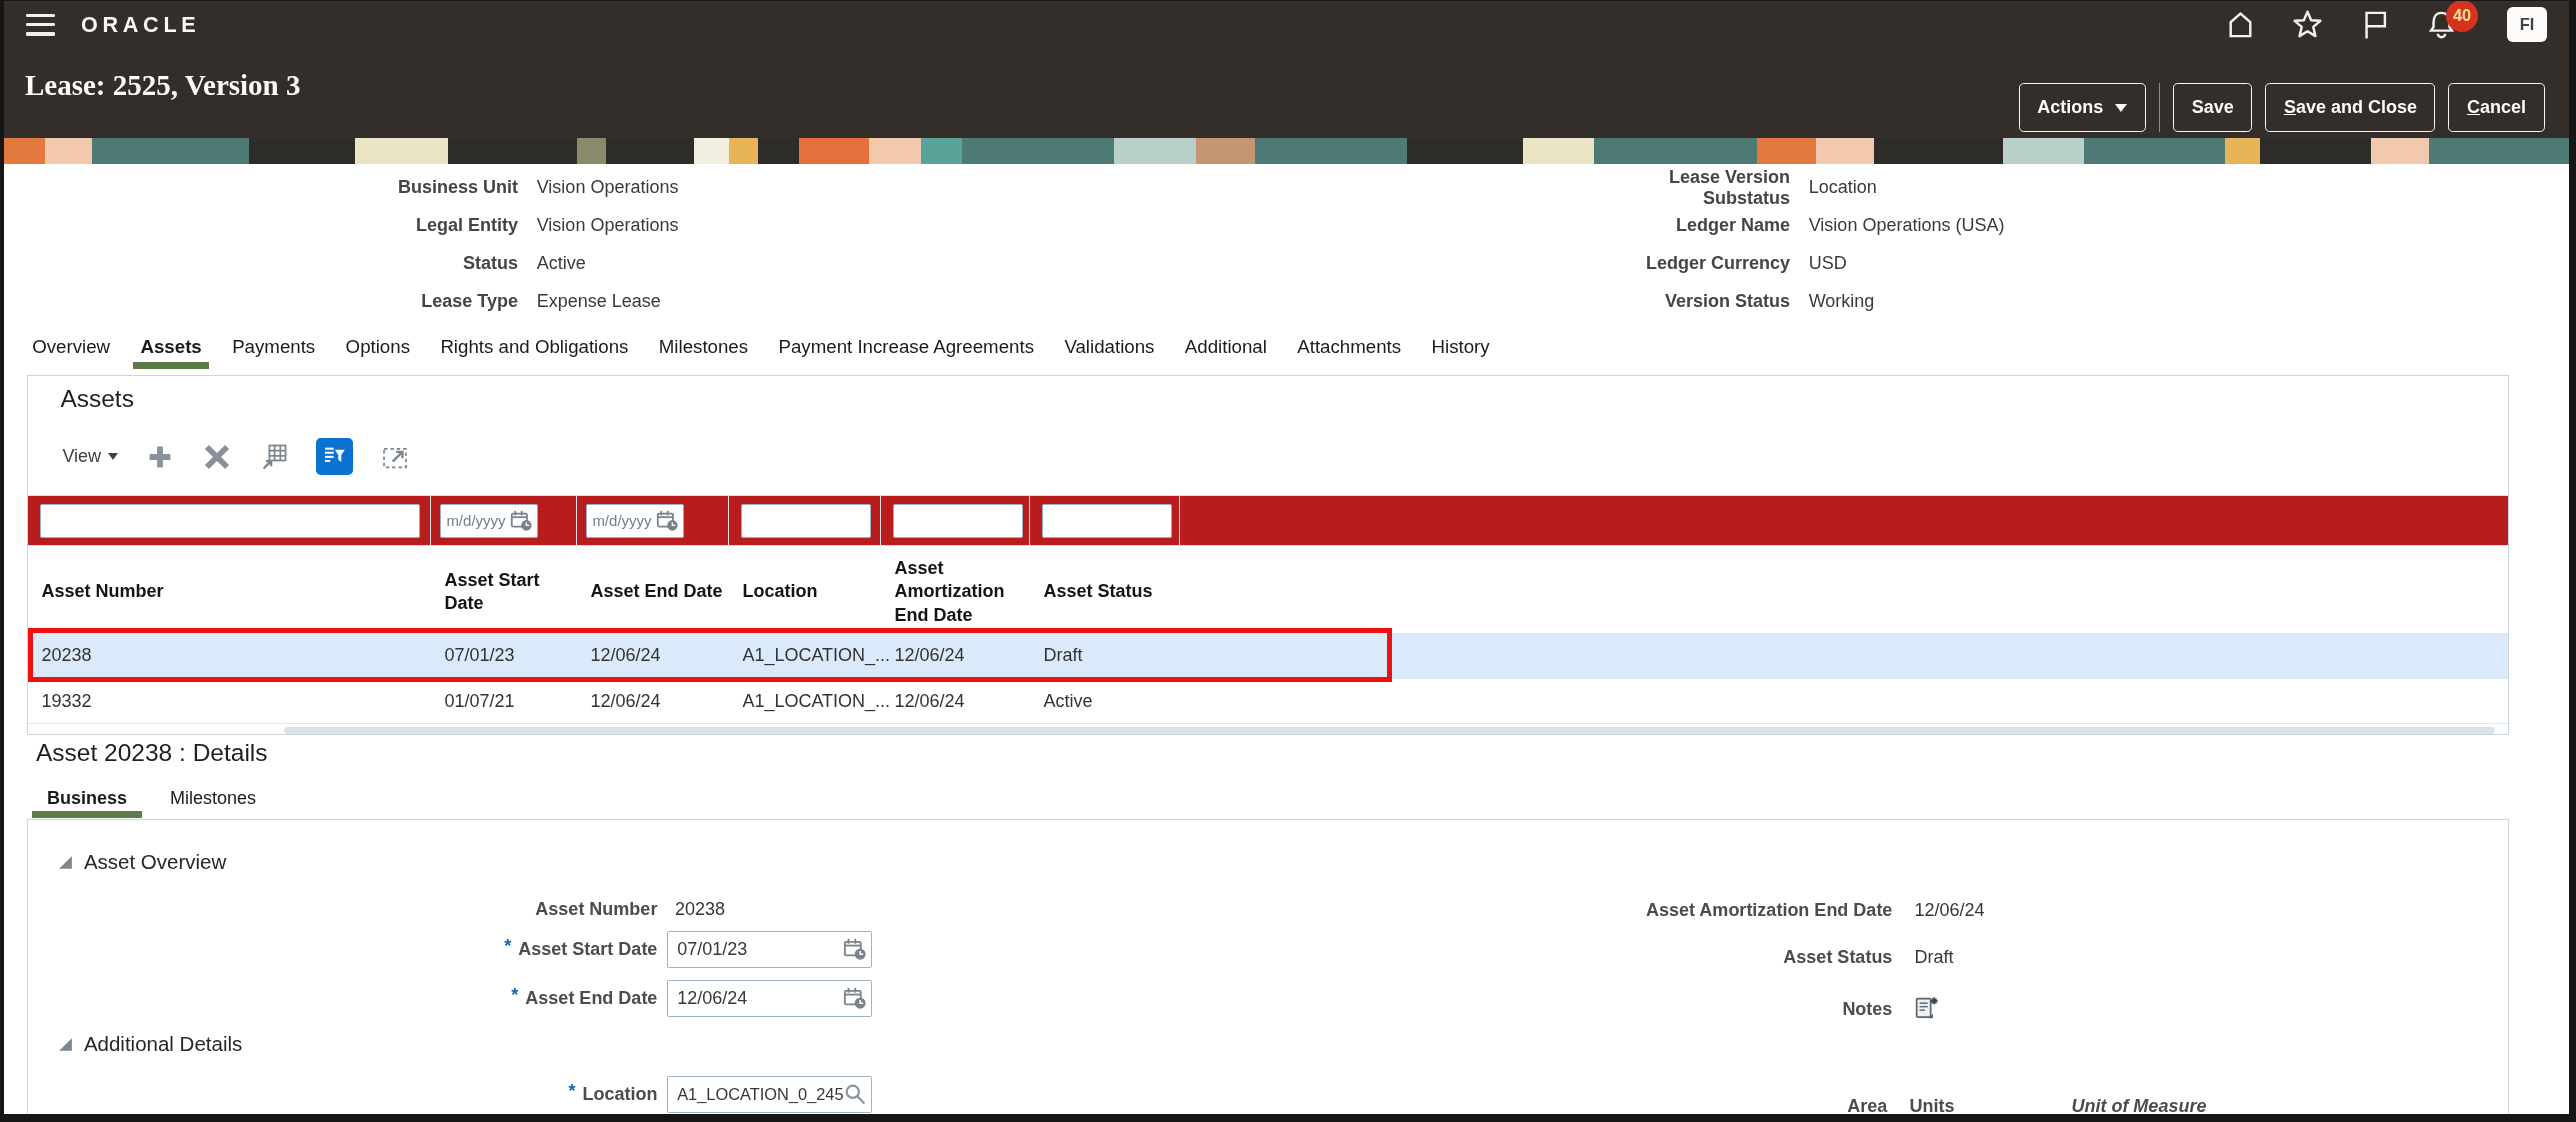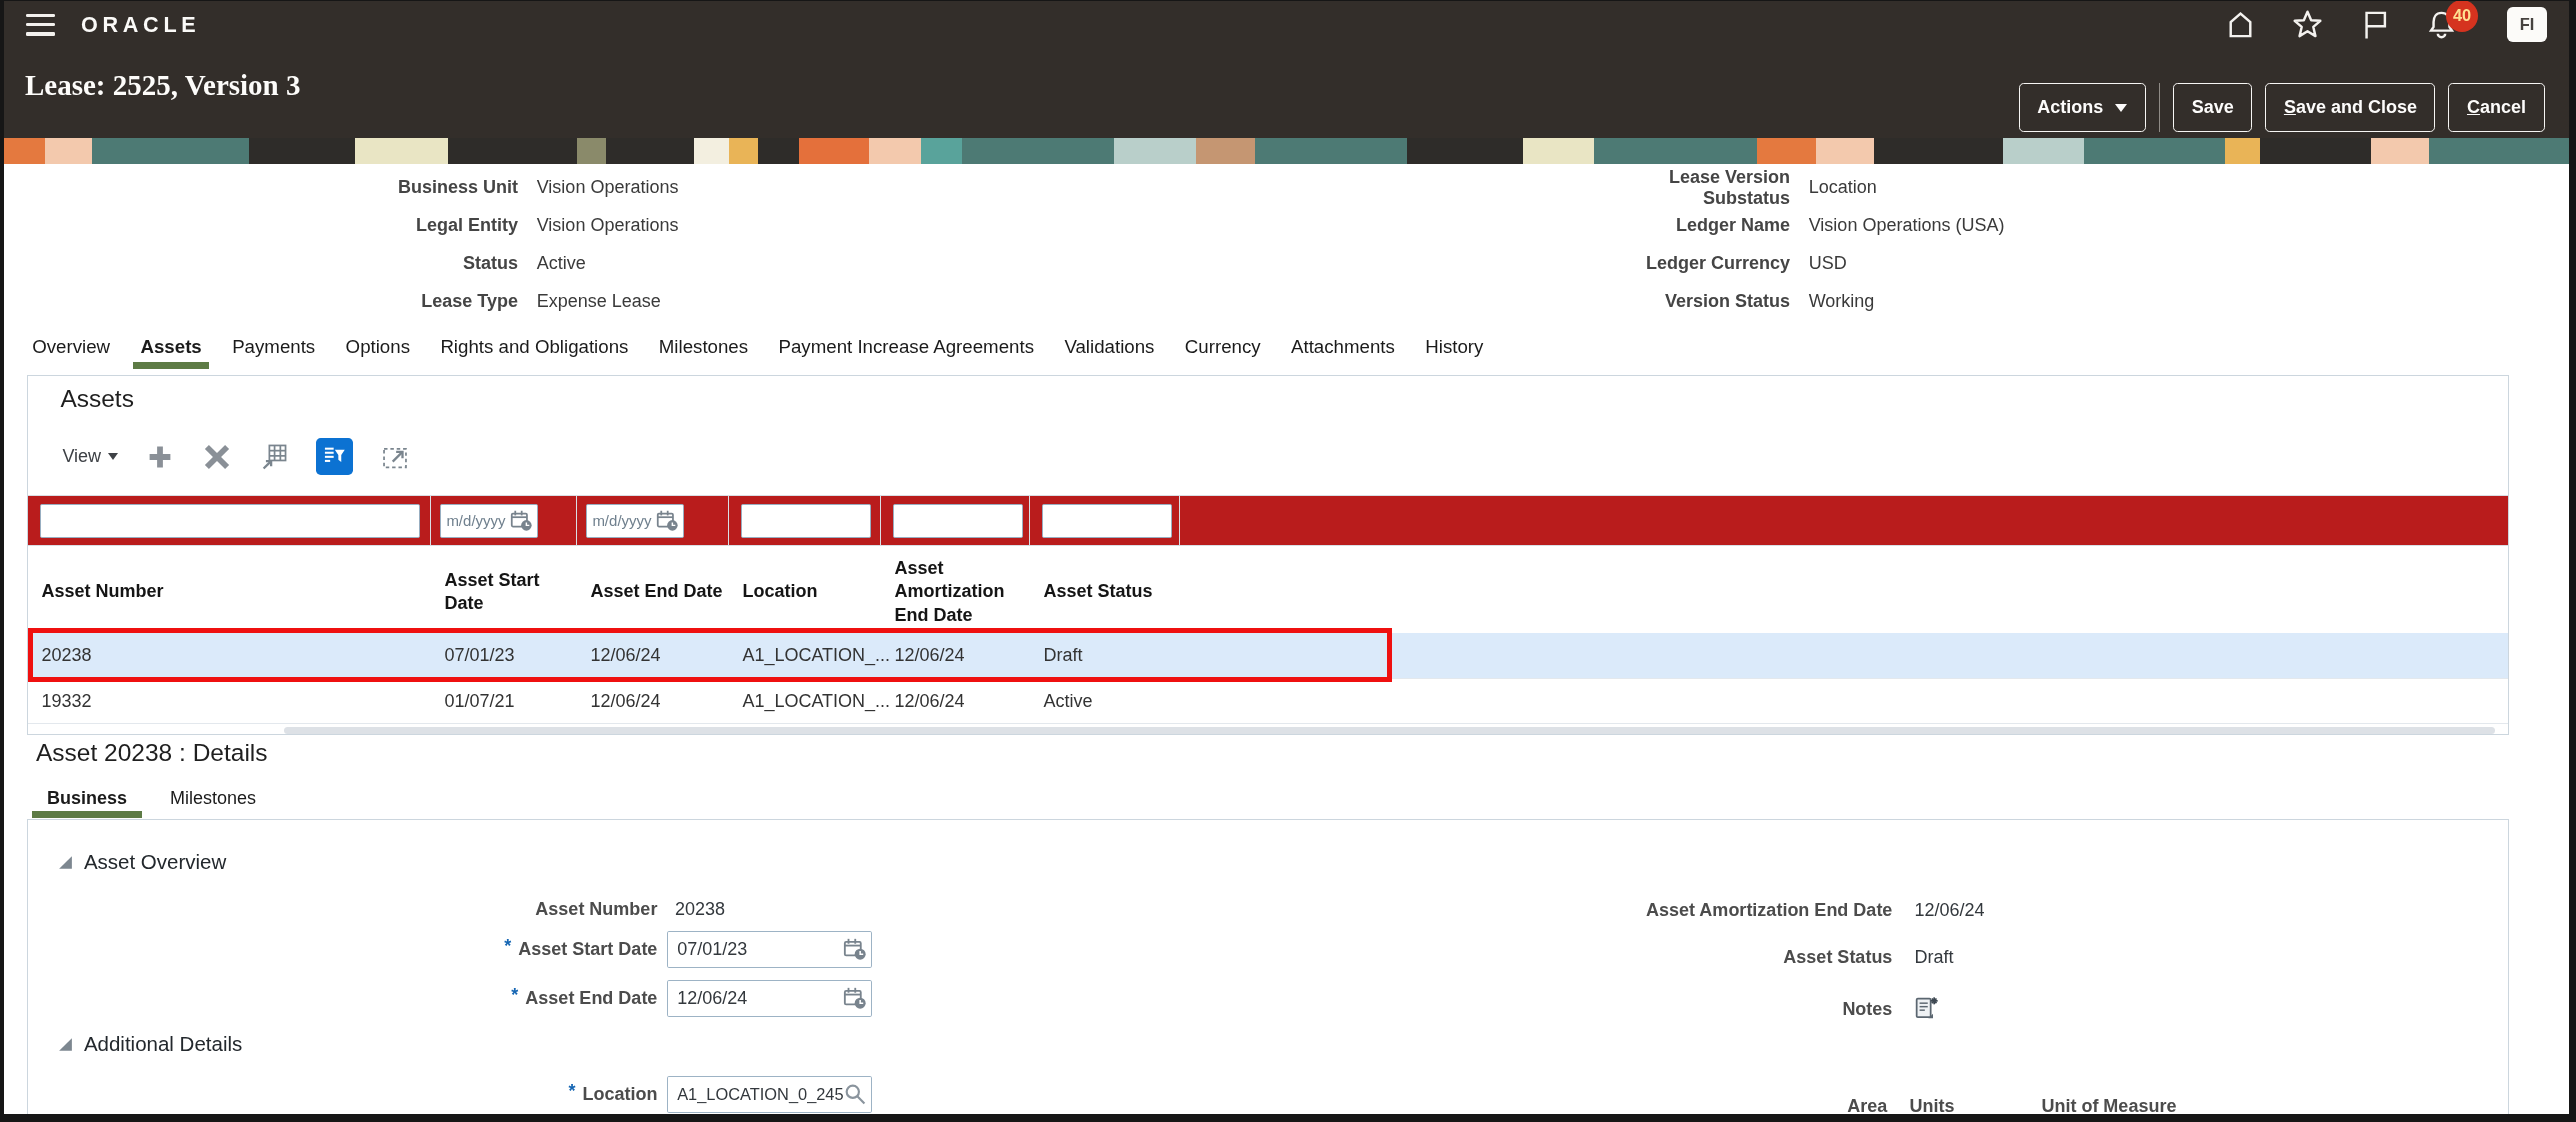--- a/index.html
+++ b/index.html
@@ -210,21 +210,21 @@
 
   <div class="tabsbar">
     <div class="tab">Overview</div>
     <div class="tab active">Assets</div>
     <div class="tab">Payments</div>
     <div class="tab">Options</div>
     <div class="tab">Rights and Obligations</div>
     <div class="tab">Milestones</div>
     <div class="tab">Payment Increase Agreements</div>
     <div class="tab">Validations</div>
-    <div class="tab">Currency</div>
+    <div class="tab">Additional</div>
     <div class="tab">Attachments</div>
     <div class="tab">History</div>
   </div>
 
   <div class="panel panel1">
     <div class="sec-heading" style="left:32px;top:9.4px;">Assets</div>
 
     <div class="toolbar">
       <div class="view-menu">
         <span>View</span>
@@ -434,18 +434,18 @@
         <svg class="end-ico" viewBox="0 0 40 40" fill="none" stroke="#8a949d" stroke-width="3.5">
             <circle cx="16" cy="16" r="10"></circle>
             <line x1="23" y1="23" x2="35" y2="35"></line>
           </svg>
       </div>
     </div>
 
     <div class="form-row" style="left:1169px;top:273px;height:26px;">
       <div class="lblbox" style="width:690px;">Area</div>
       <div class="lblbox" style="margin-left:22px;">Units</div>
-      <div class="lblbox" style="margin-left:87px;">Unit of Measure</div>
+      <div class="lblbox" style="margin-left:117px;font-style:italic;">Unit of Measure</div>
     </div>
 
   </div>
 </div>
 
 
 </body></html>

